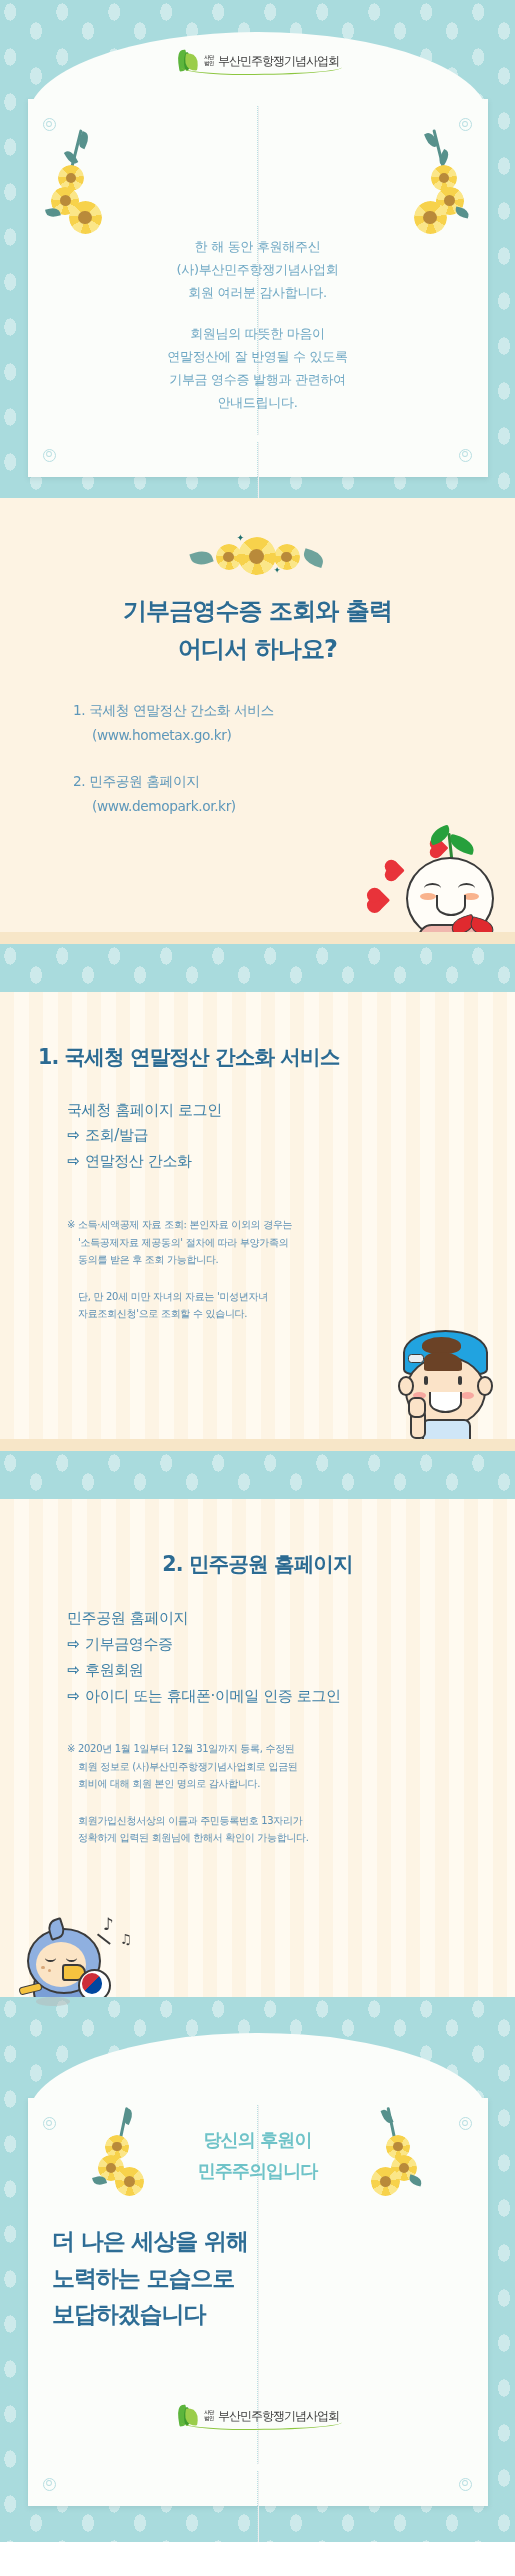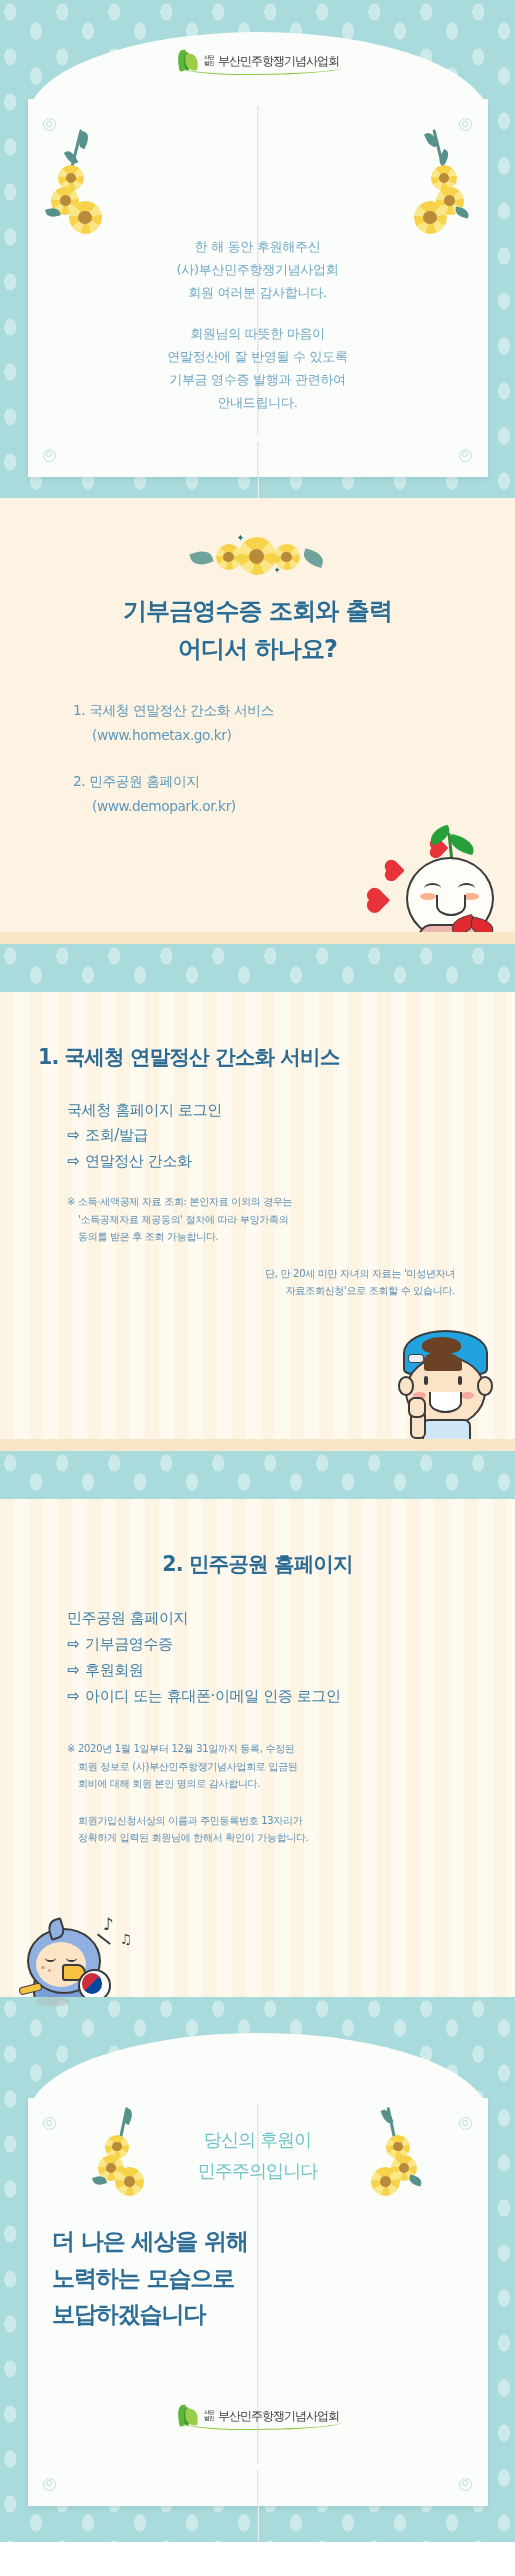--- a/index.html
+++ b/index.html
@@ -94,21 +94,21 @@
   .note{
     color:#5b8fb4;
     font-size:10px;
     line-height:1.75;
     letter-spacing:-0.3px;
   }
   .note .hang{display:block;padding-left:11px;text-indent:-11px;}
   .note .ind{display:block;padding-left:11px;}
   .teal-hd{
     color:#6fc3c8;
-    font-size:18px;font-weight:normal;
+    font-size:18px;font-weight:bold;
     text-align:center;line-height:1.35;
     letter-spacing:-0.9px;
   }
   .closing{
     color:#2e6d95;
     font-size:23px;font-weight:bold;
     text-align:left;line-height:1.3;
     letter-spacing:-1.1px;
   }
 
@@ -350,27 +350,27 @@
   <div class="sec bg-stripes" style="height:447px;">
 
     <div class="navy-hd hd-3" style="margin-top:53px;text-align:left;padding-left:38px;">1. 국세청 연말정산 간소화 서비스</div>
 
     <div style="margin-top:27.5px;padding-left:67px;">
       <div class="step"><span>국세청 홈페이지 로그인</span></div>
       <div class="step"><span class="arrow">⇨</span> <span>조회/발급</span></div>
       <div class="step"><span class="arrow">⇨</span> <span>연말정산 간소화</span></div>
     </div>
 
-    <div class="note" style="margin-top:18px;padding-left:67px;padding-right:60px;">
+    <div class="note" style="margin-top:41px;padding-left:67px;padding-right:60px;">
       <span class="hang">※ 소득·세액공제 자료 조회: 본인자료 이외의 경우는</span>
       <span class="ind">'소득공제자료 제공동의' 절차에 따라 부양가족의</span>
       <span class="ind">동의를 받은 후 조회 가능합니다.</span>
     </div>
 
-    <div class="note" style="margin-top:19px;padding-left:78px;padding-right:60px;text-align:right;">
+    <div class="note" style="margin-top:19px;padding-left:78px;padding-right:60px;">
       <span>단, 만 20세 미만 자녀의 자료는 '미성년자녀</span><br>
       <span>자료조회신청'으로 조회할 수 있습니다.</span>
     </div>
 
     <div class="mascot" style="right:6.9px;bottom:-64px;width:129px;height:180px;">
 
       <span style="position:absolute;left:24px;top:6.9px;width:81px;height:41px;background:#21a3e0;border:2.1px solid #3b3b3b;border-radius:50% 50% 12% 12%;"></span>
       <span style="position:absolute;left:43px;top:13.7px;width:39px;height:17px;background:#6b4226;border-radius:50% 50% 40% 40%;"></span>
       <span style="position:absolute;left:29px;top:31px;width:13.7px;height:6.9px;background:#e9eef2;border:1.7px solid #3b3b3b;border-radius:3.4px;"></span>
 

